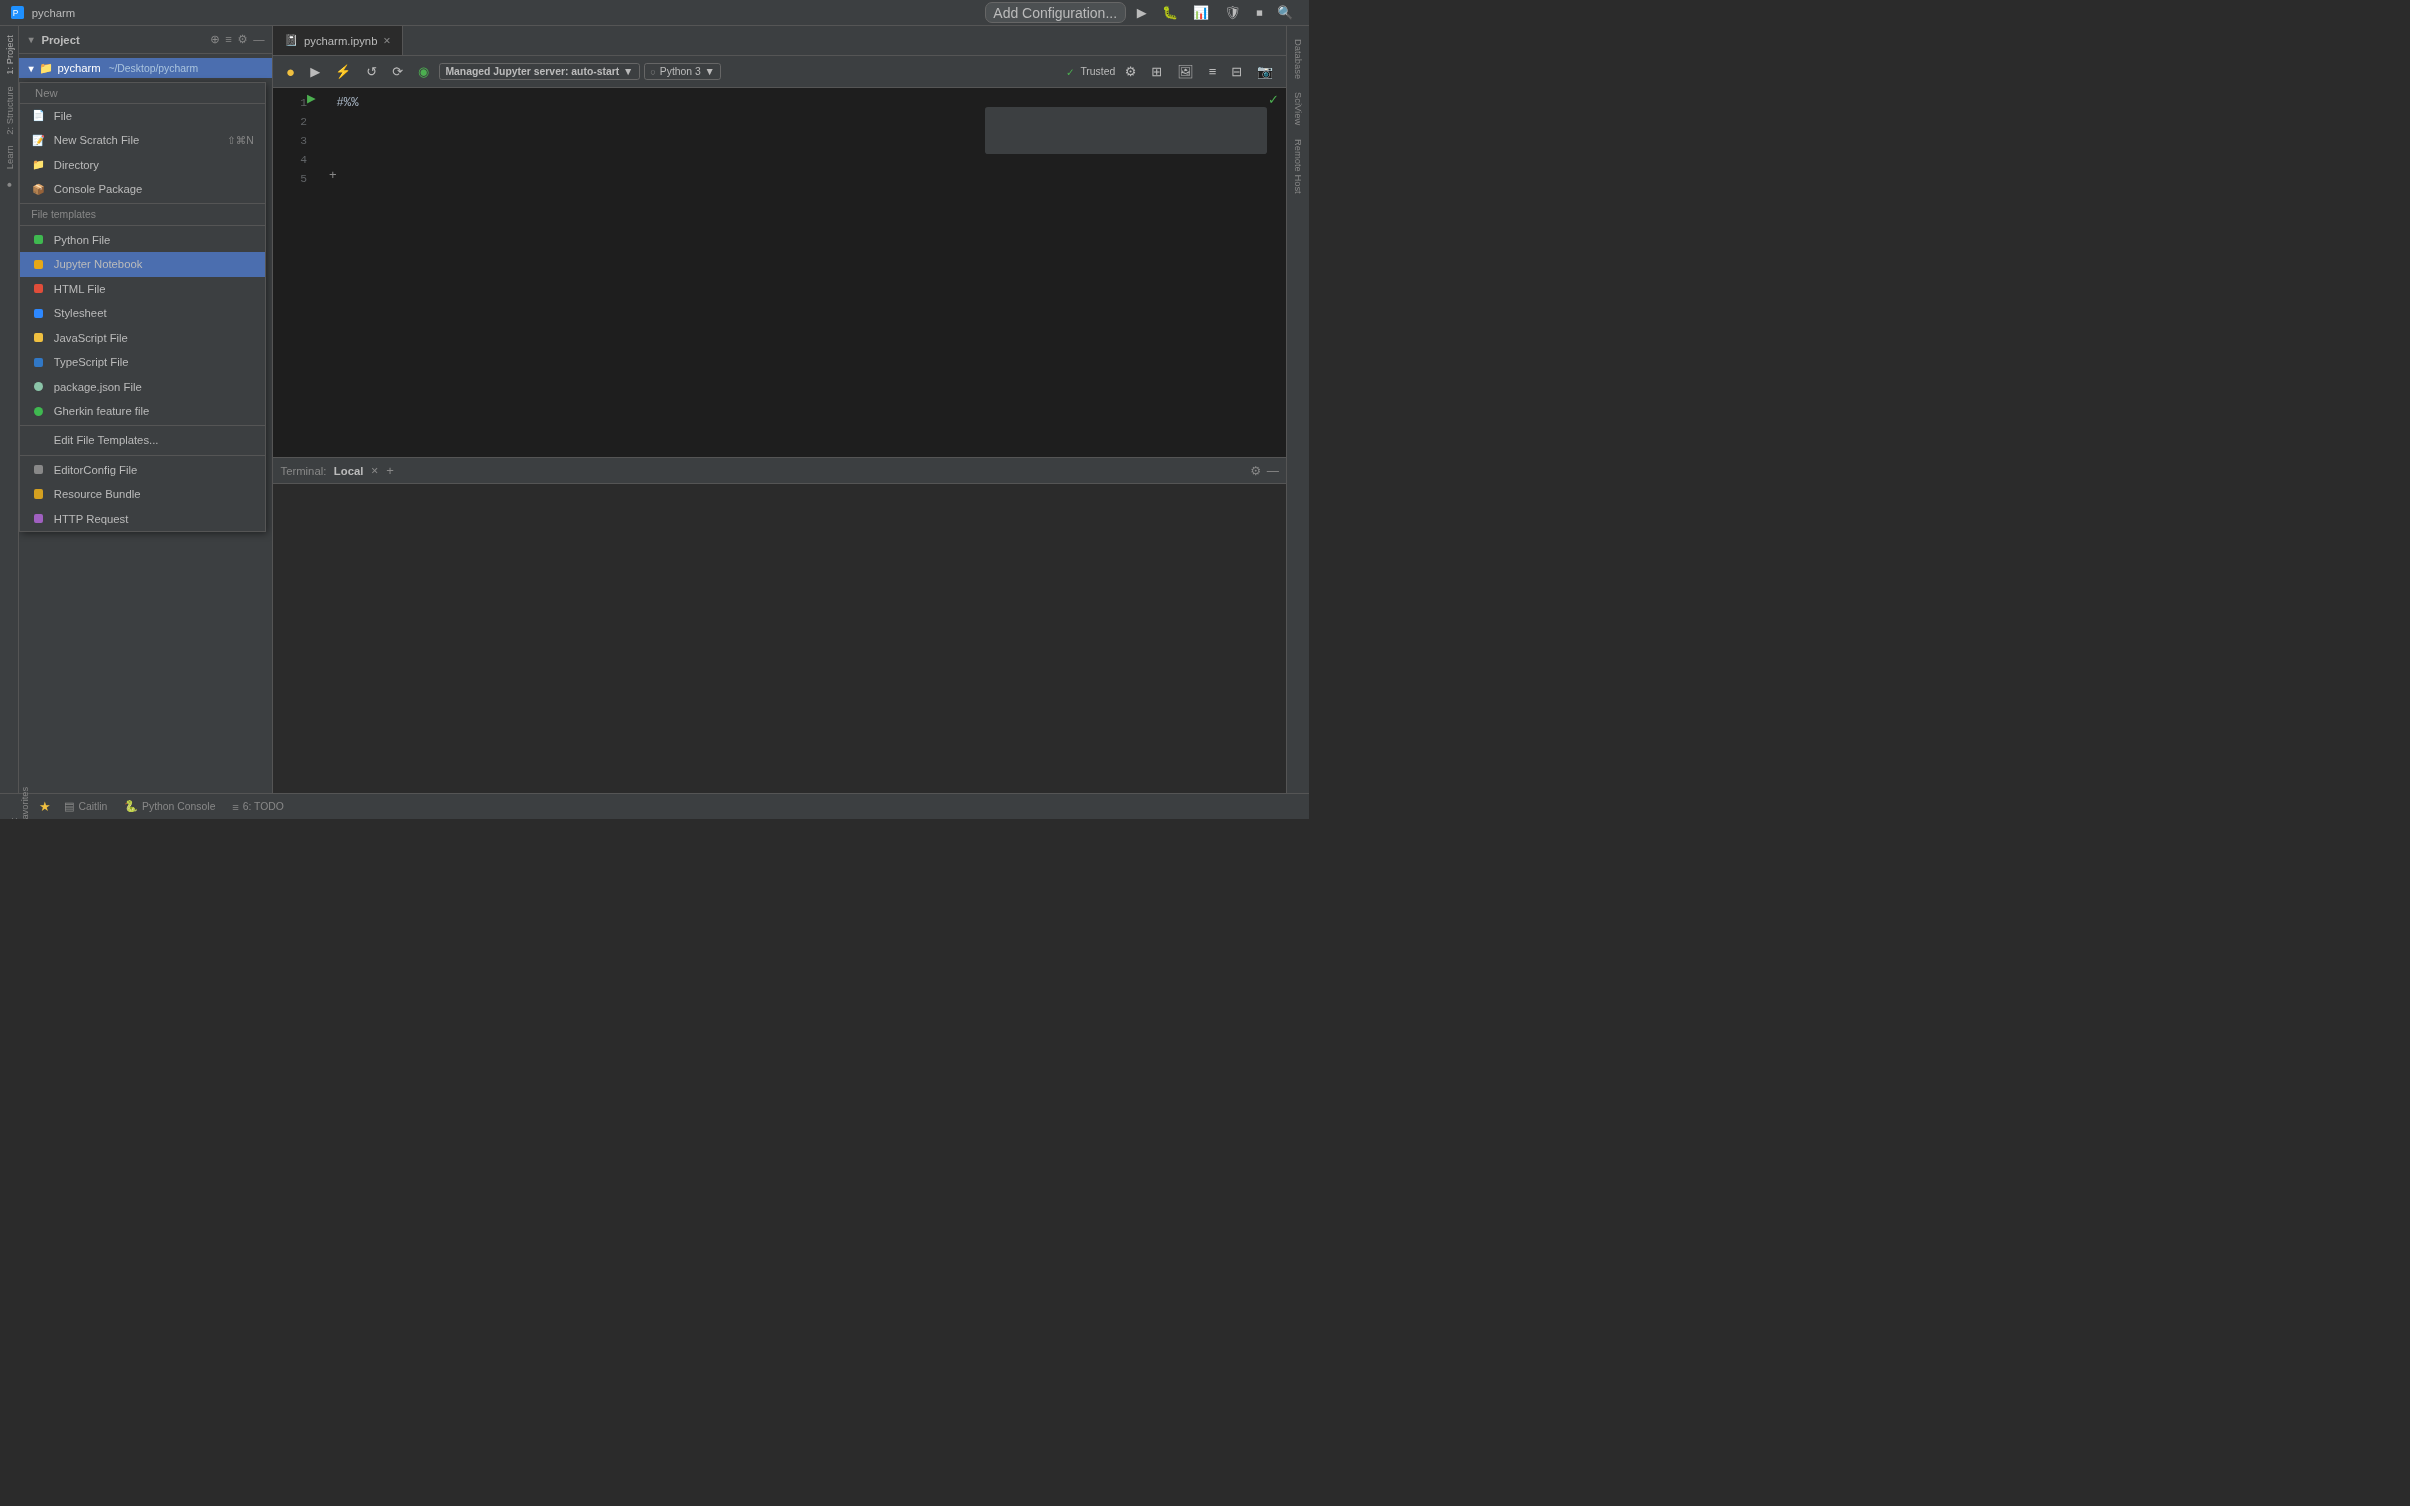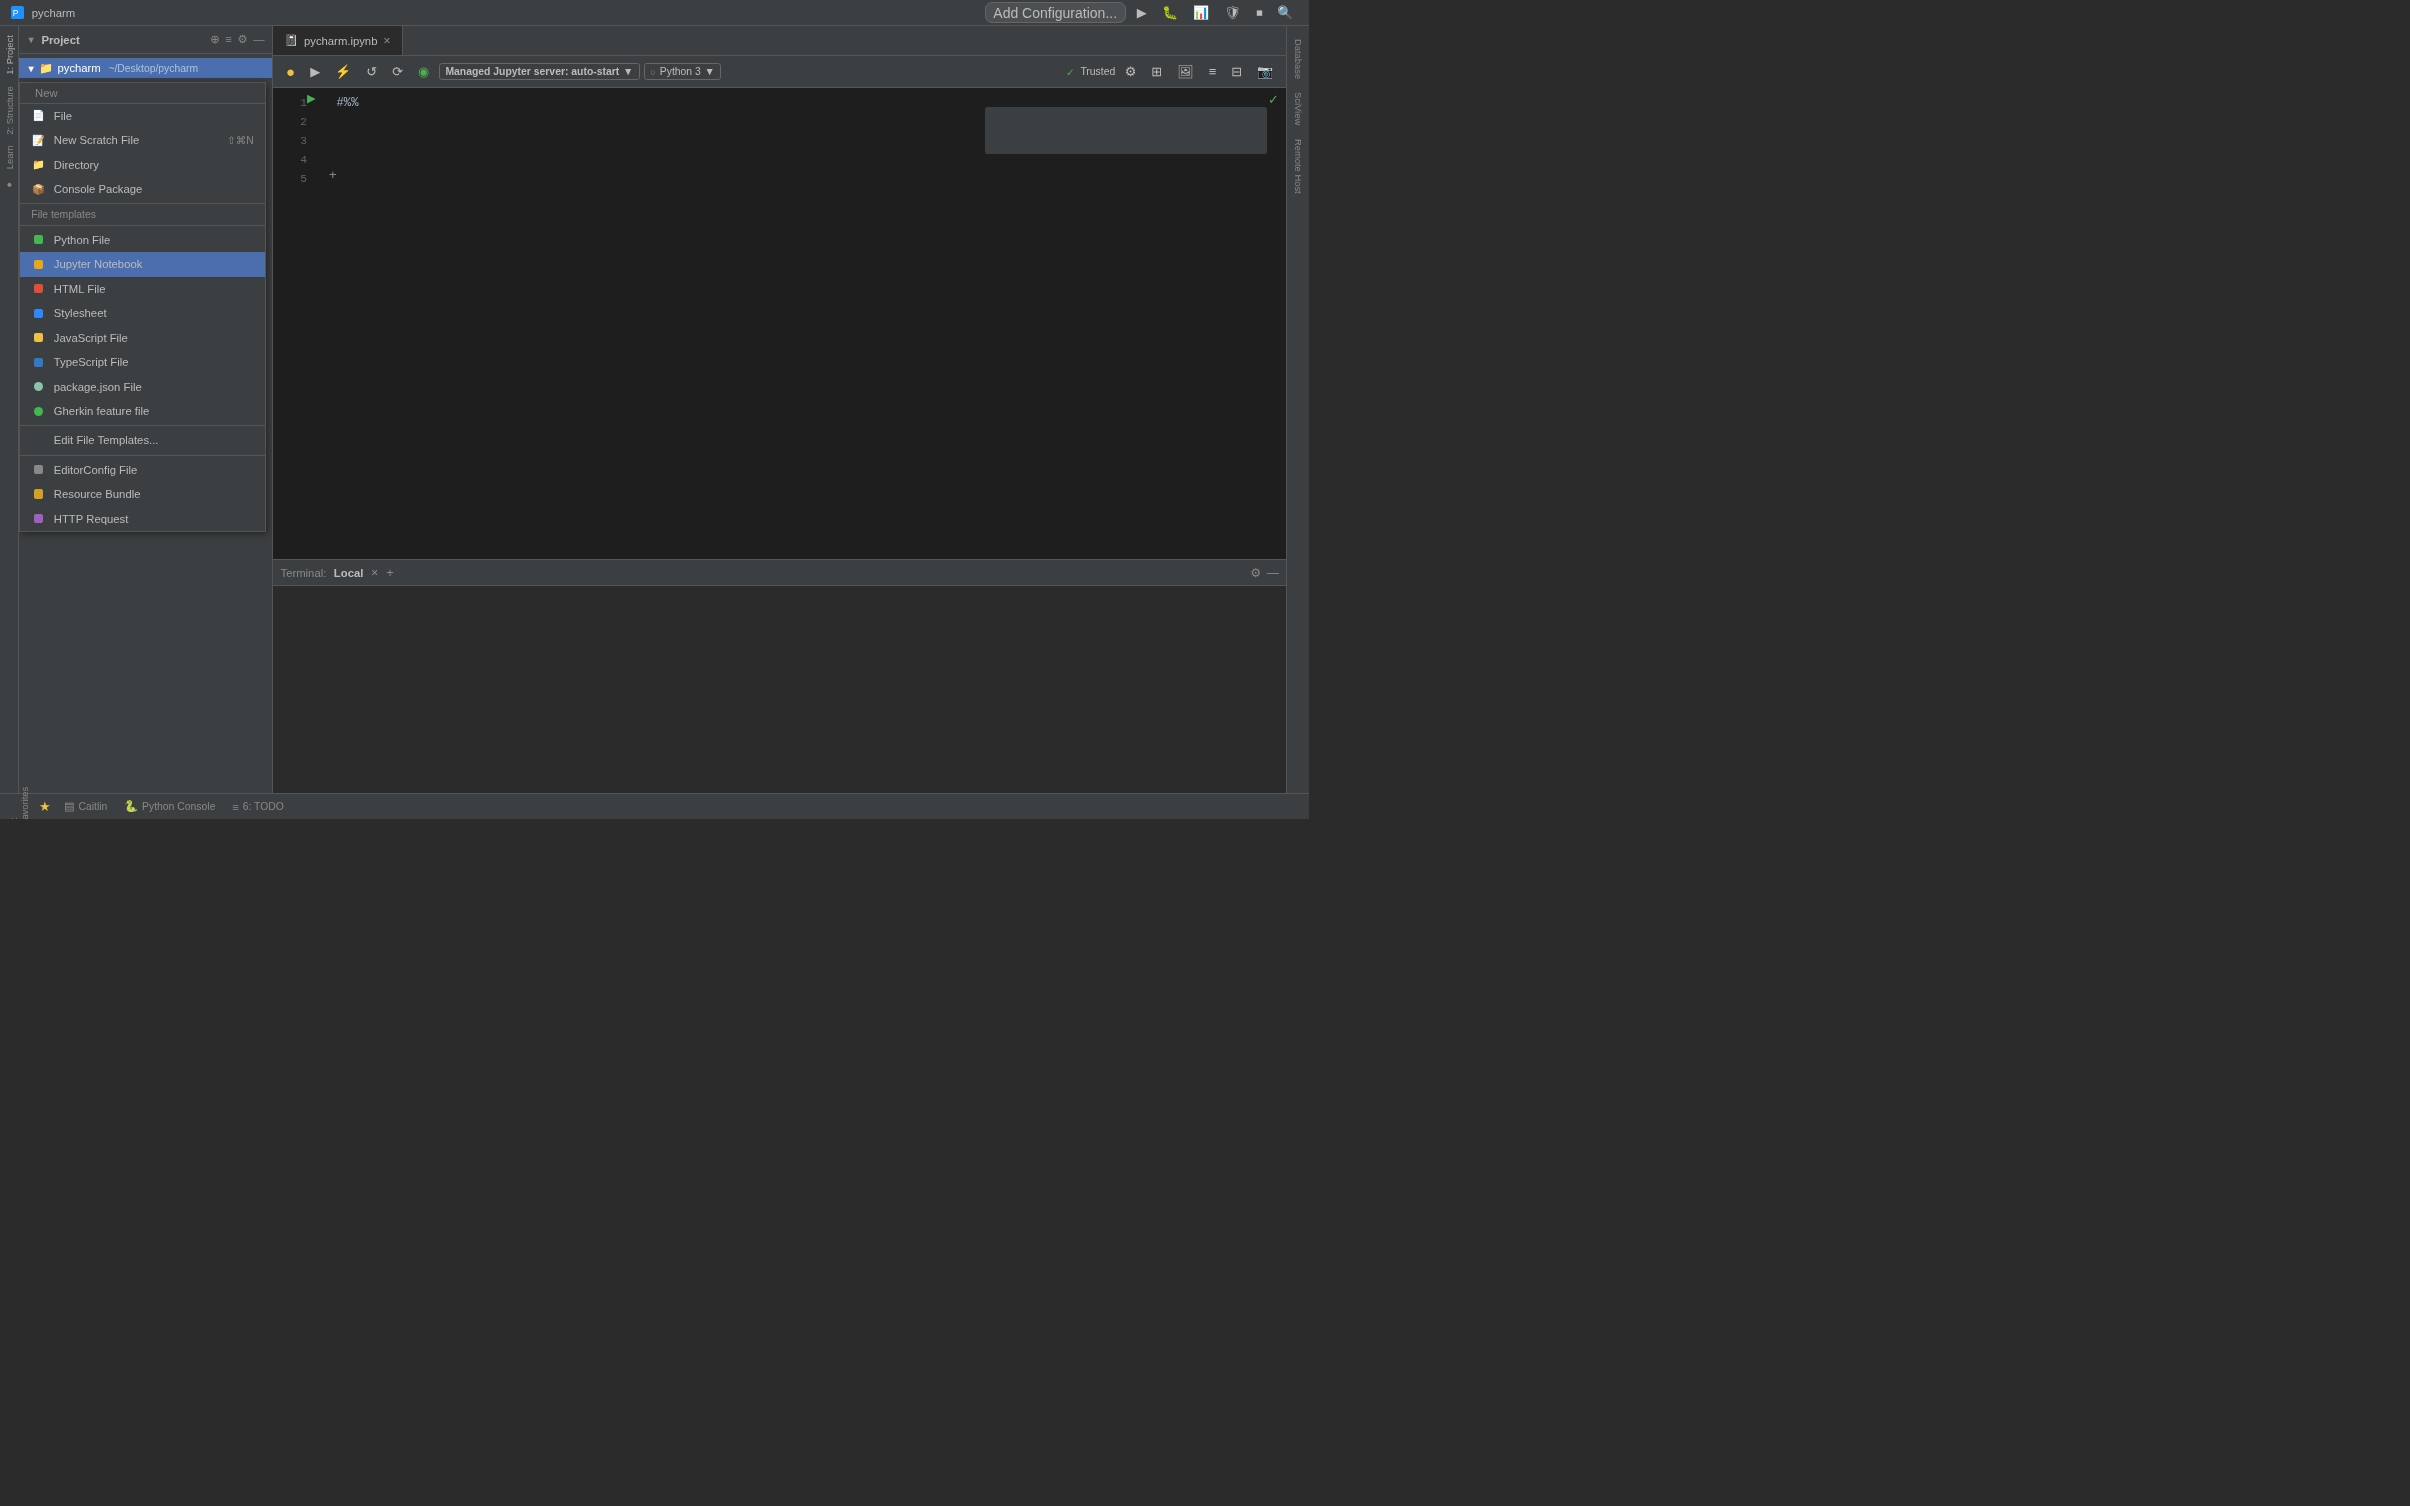--- a/index.html
+++ b/index.html
@@ -338,21 +338,21 @@
     .add-cell-btn {
       padding: 3.8px 56px;
       font-size: 13px;
       color: #888;
       cursor: pointer;
       text-align: left;
     }
 
     
     .bottom-panel {
-      height: 234px;
+      height: 336px;
       border-top: 0.9px solid #555;
       display: flex;
       flex-direction: column;
     }
     .terminal-tab-bar {
       height: 26px;
       background: #3c3f41;
       display: flex;
       align-items: center;
       padding: 0 7.5px;

